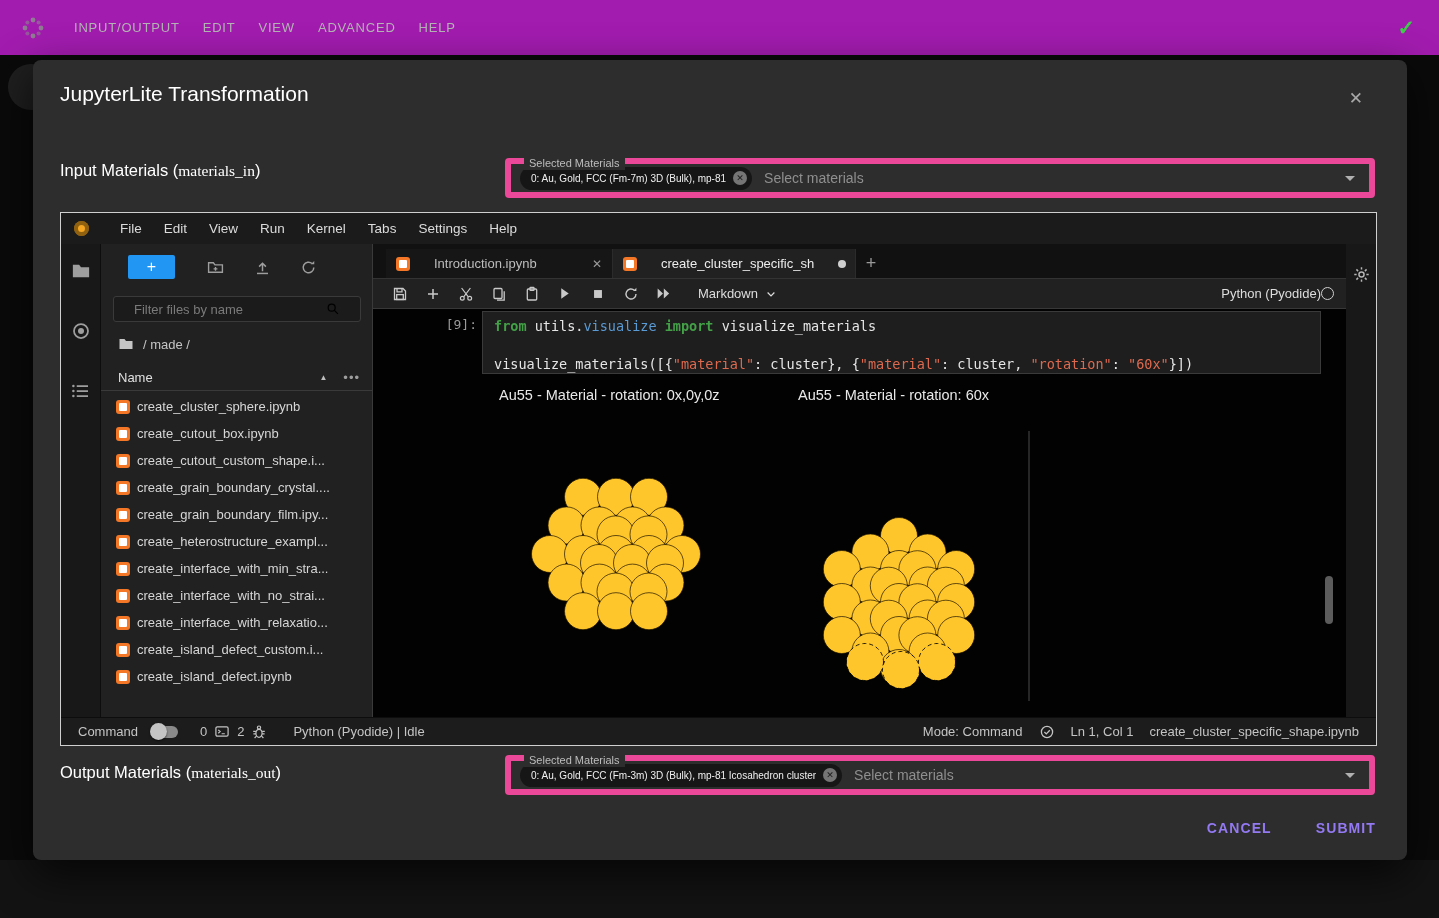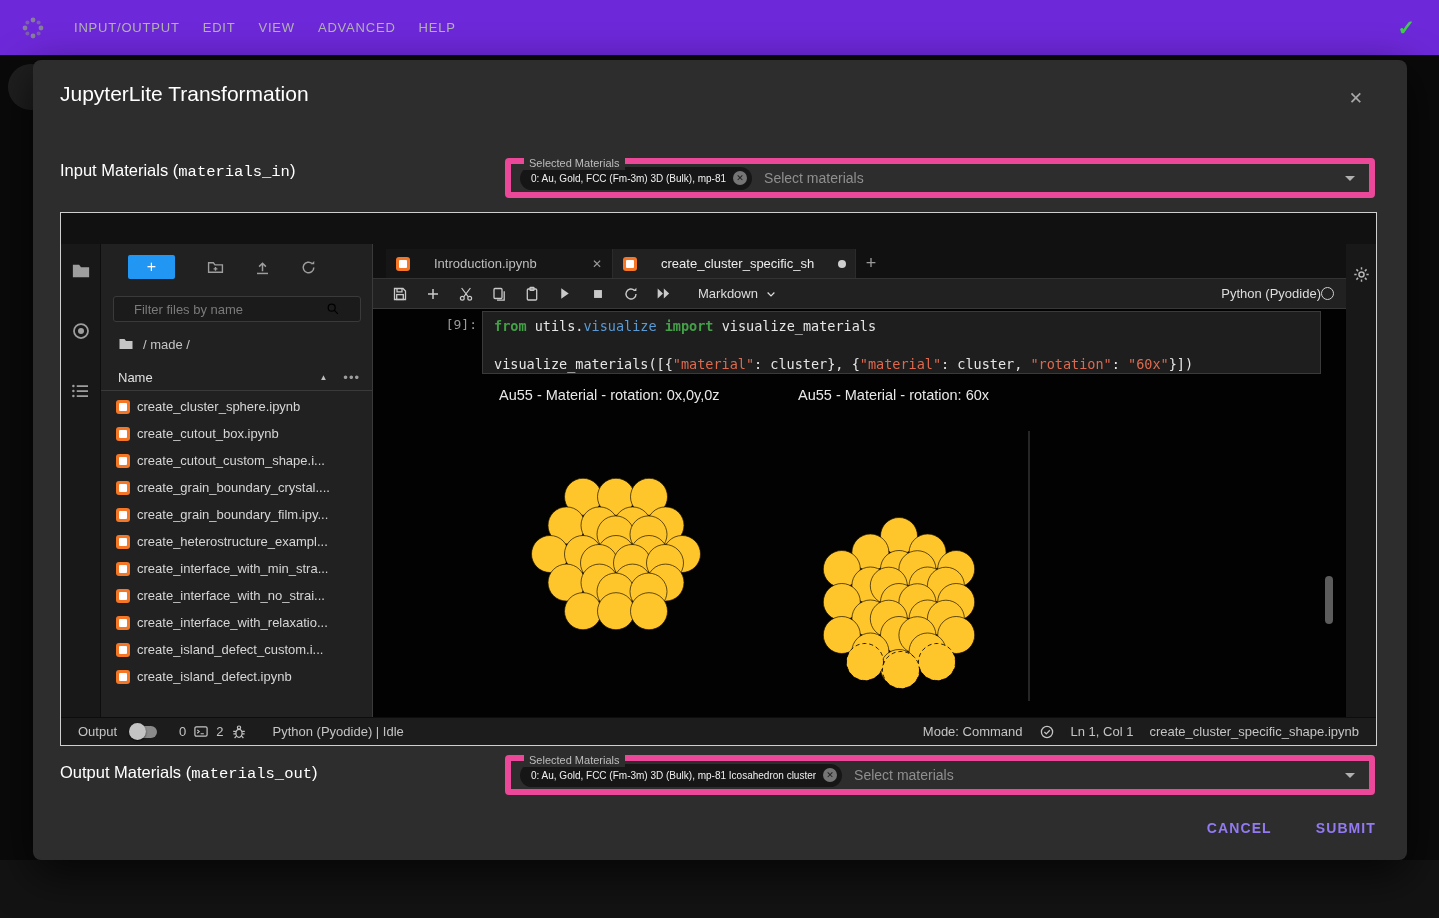--- a/index.html
+++ b/index.html
@@ -1,36 +1,36 @@
 <!DOCTYPE html>
 <html><head>
 <meta charset="utf-8">
 <style>
   *{margin:0;padding:0;box-sizing:border-box}
   html,body{background:#000;font-family:"Liberation Sans",sans-serif}
   .screen{position:relative;width:1439px;height:918px;background:#131313;overflow:hidden}
 
   
-  .topbar{position:absolute;top:0;left:0;right:0;height:55px;background:#6d28d9;display:flex;align-items:center;z-index:6}
+  .topbar{position:absolute;top:0;left:0;right:0;height:55px;background:#a21caf;display:flex;align-items:center;z-index:6}
   .app-logo{margin-left:20px;width:26px;height:26px;flex:none;color:#8d8d8d}
   #app-menu{display:flex;gap:23px;margin-left:28px}
   .app-menu-item{font-size:13px;letter-spacing:.8px;color:#b4b4b4;cursor:pointer}
   .top-check{margin-left:auto;margin-right:24px;color:#3ecf4a;font-size:21px;font-weight:bold;cursor:pointer}
 
   
   .understrip{position:absolute;left:0;top:860px;right:0;height:58px;background:#242424;z-index:1}
   .fab{position:absolute;left:8px;top:64px;width:46px;height:46px;border-radius:50%;background:#3a3a3a;z-index:2}
   .dim{position:absolute;left:0;top:55px;right:0;bottom:0;background:rgba(0,0,0,.45);z-index:5}
 
   
   .modal{position:absolute;left:33px;top:60px;width:1374px;height:800px;background:#2d2d2d;border-radius:8px;box-shadow:0 14px 44px rgba(0,0,0,.7);z-index:10}
   .m-title{position:absolute;left:27px;top:22px;font-size:21px;font-weight:400;color:#fff}
   .m-close{position:absolute;right:44px;top:28px;font-size:17px;color:#a7a7a7;cursor:pointer}
   .mat-label{position:absolute;left:27px;font-size:16.5px;color:#fff}
-  .mat-label code{font-family:Liberation Mono, monospace;font-size:15.5px}
+  .mat-label code{font-family:Liberation Serif, serif;font-size:15.5px}
   .mat-label.in{top:101px}
   .mat-label.out{top:703px}
   .mat-select{position:absolute;left:472px;width:870px;height:40px;border:6px solid #ec4899;border-radius:4px;display:flex;align-items:center;padding:0 14px 0 9px;gap:12px;cursor:pointer}
   .mat-select.in{top:98px}
   .mat-select.out{top:695px}
   .fs-label{position:absolute;top:-8px;left:13px;background:#2d2d2d;padding:0 5px;font-size:11px;color:#bdbdbd;line-height:14px}
   .chip{display:inline-flex;align-items:center;gap:7px;height:23px;border-radius:12px;background:#161616;color:#f0f0f0;font-size:10px;padding:0 5px 0 11px;white-space:nowrap}
   .chip-x{width:14px;height:14px;border-radius:50%;background:#757575;color:#1c1c1c;font-size:9px;line-height:14px;text-align:center;cursor:pointer}
   .ph{color:#8f8f8f;font-size:14px}
   .caret{margin-left:auto;width:0;height:0;border:5px solid transparent;border-top-color:#b0b0b0;transform:translateY(3px)}
@@ -135,28 +135,41 @@
   <div class="dim"></div>
 
   <section class="modal">
     <h1 class="m-title">JupyterLite Transformation</h1>
     <span class="m-close">✕</span>
 
     <div class="mat-label in"><span>Input Materials (</span><code>materials_in</code><span>)</span></div>
     <div class="mat-select in">
       <span class="fs-label">Selected Materials</span>
       <span class="chip">
-        <span>0: Au, Gold, FCC (Fm-3m) 3D (Bulk), mp-81</span>
+        <span>0: Au, Gold, FCC (Fm-7m) 3D (Bulk), mp-81</span>
         <span class="chip-x">✕</span>
       </span>
       <span class="ph">Select materials</span>
       <span class="caret"></span>
     </div>
 
     <div class="jp">
+      <div class="jp-menubar">
+        <span class="jp-logo"></span>
+        <nav id="jp-menu">
+            <span class="jp-menu-item">File</span>
+            <span class="jp-menu-item">Edit</span>
+            <span class="jp-menu-item">View</span>
+            <span class="jp-menu-item">Run</span>
+            <span class="jp-menu-item">Kernel</span>
+            <span class="jp-menu-item">Tabs</span>
+            <span class="jp-menu-item">Settings</span>
+            <span class="jp-menu-item">Help</span>
+          </nav>
+      </div>
 
       <div class="jp-body">
         <div class="jp-rail">
           <svg class="rail-ic ic" width="20" height="20" viewBox="0 0 16 16">
               <path d="M1.5 3h5l1.5 2h6.5v8h-13z" fill="currentColor"></path>
             </svg>
           <svg class="rail-ic ic" width="20" height="20" viewBox="0 0 16 16">
               <circle cx="8" cy="8" r="5.6" fill="none" stroke="currentColor" stroke-width="1.4"></circle>
               <circle cx="8" cy="8" r="2.4" fill="currentColor"></circle>
             </svg>
@@ -421,21 +434,21 @@
                 <g stroke="currentColor" stroke-width="1.4" fill="none">
                   <circle cx="8" cy="8" r="2.4"></circle>
                   <path d="M8 1.2v2.2M8 12.6v2.2M1.2 8h2.2M12.6 8h2.2M3.2 3.2l1.6 1.6M11.2 11.2l1.6 1.6M12.8 3.2l-1.6 1.6M4.8 11.2l-1.6 1.6"></path>
                 </g>
               </svg>
           </div>
         </div>
       </div>
 
       <div class="jp-status">
-        <span>Output</span>
+        <span>Command</span>
         <span class="switch"></span>
         <span class="st-group">
           <span>0</span>
           <svg class="ic" width="16" height="15" viewBox="0 0 16 16">
               <g fill="none" stroke="currentColor" stroke-width="1.3">
                 <rect x="1.5" y="3" width="13" height="10" rx="1.5"></rect>
                 <path d="M4 6.3l2 1.8-2 1.8M7.6 10.4H11"></path>
               </g>
             </svg>
           <span>2</span>

